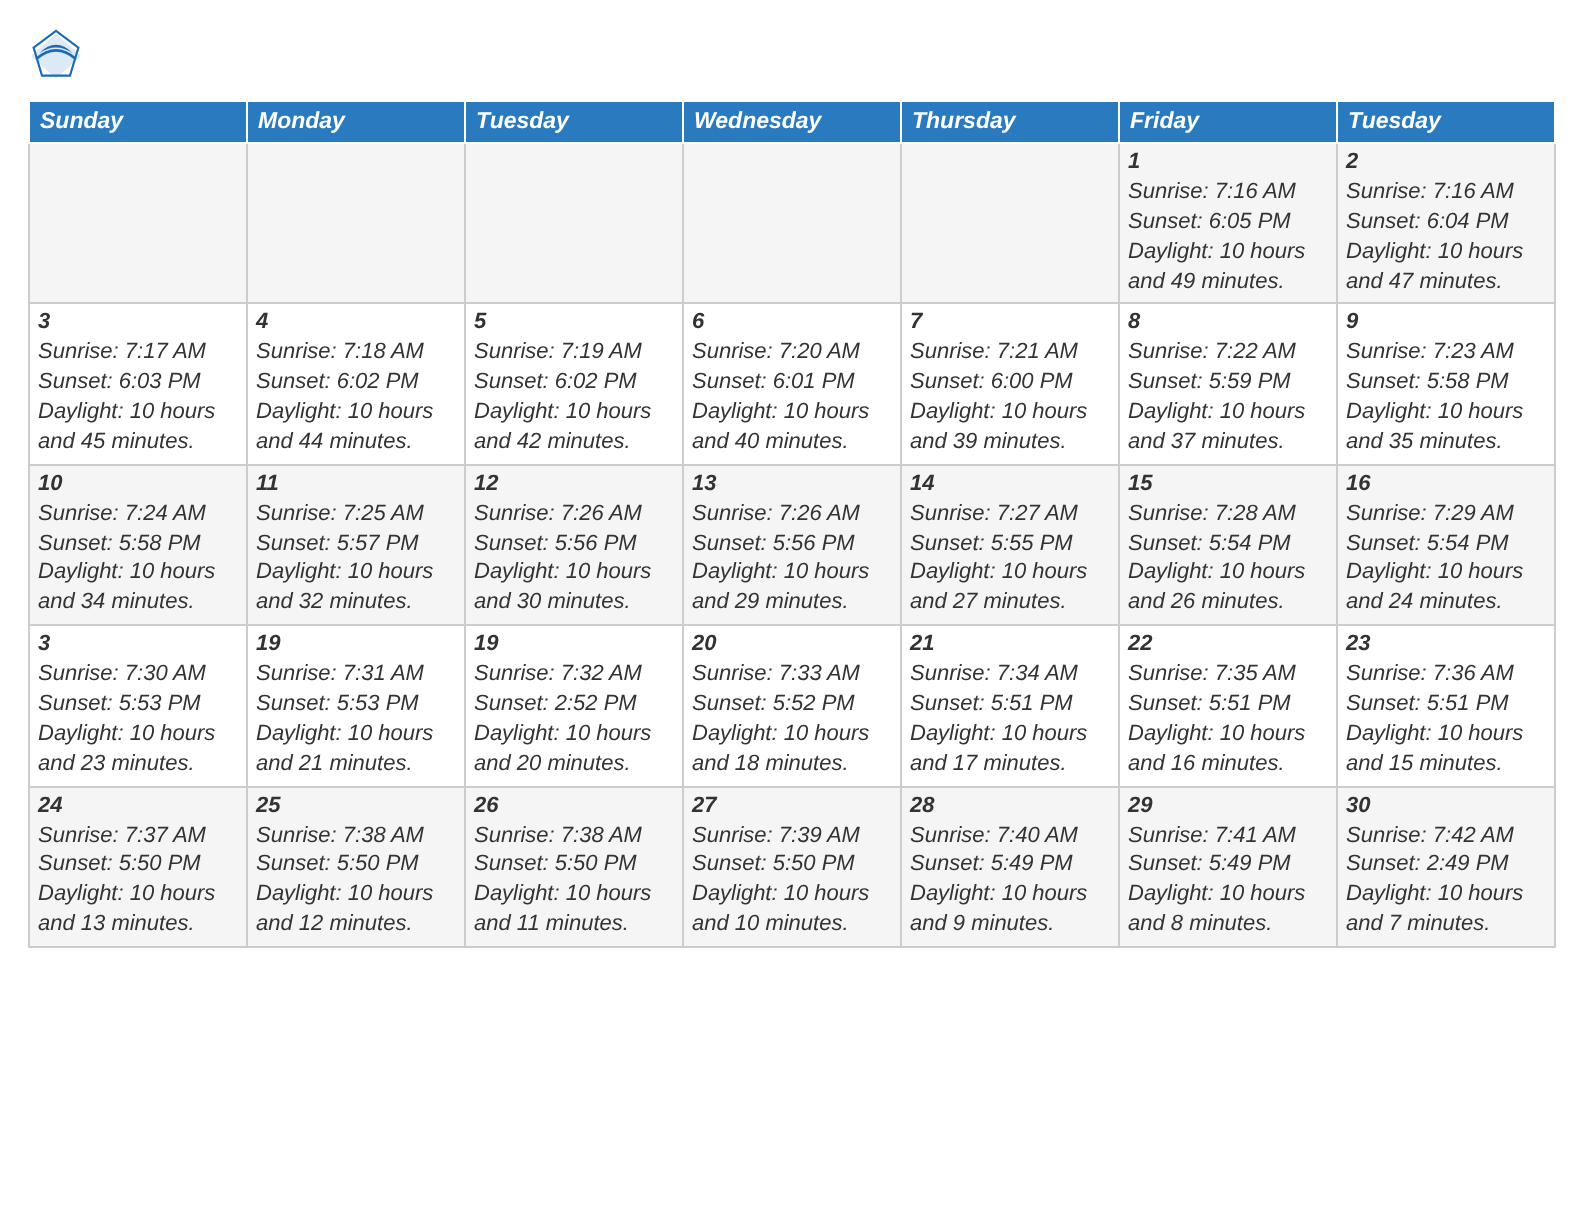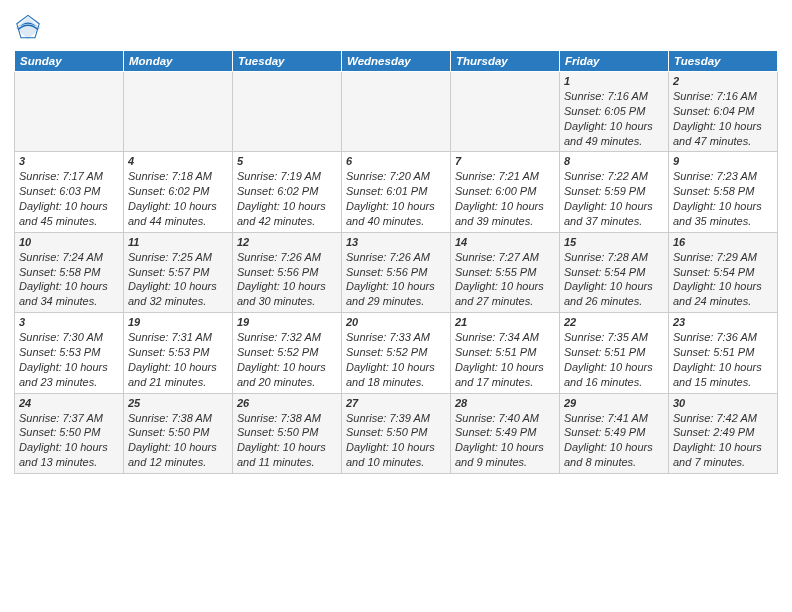--- a/index.html
+++ b/index.html
@@ -273,21 +273,21 @@
           <td>
             <span class="day-num">19</span>
             <div class="day-info">Sunrise: 7:31 AM
 Sunset: 5:53 PM
 Daylight: 10 hours
 and 21 minutes.</div>
           </td>
           <td>
             <span class="day-num">19</span>
             <div class="day-info">Sunrise: 7:32 AM
-Sunset: 5:52 PM
+Sunset: 2:52 PM
 Daylight: 10 hours
 and 20 minutes.</div>
           </td>
           <td>
             <span class="day-num">20</span>
             <div class="day-info">Sunrise: 7:33 AM
 Sunset: 5:52 PM
 Daylight: 10 hours
 and 18 minutes.</div>
           </td>

